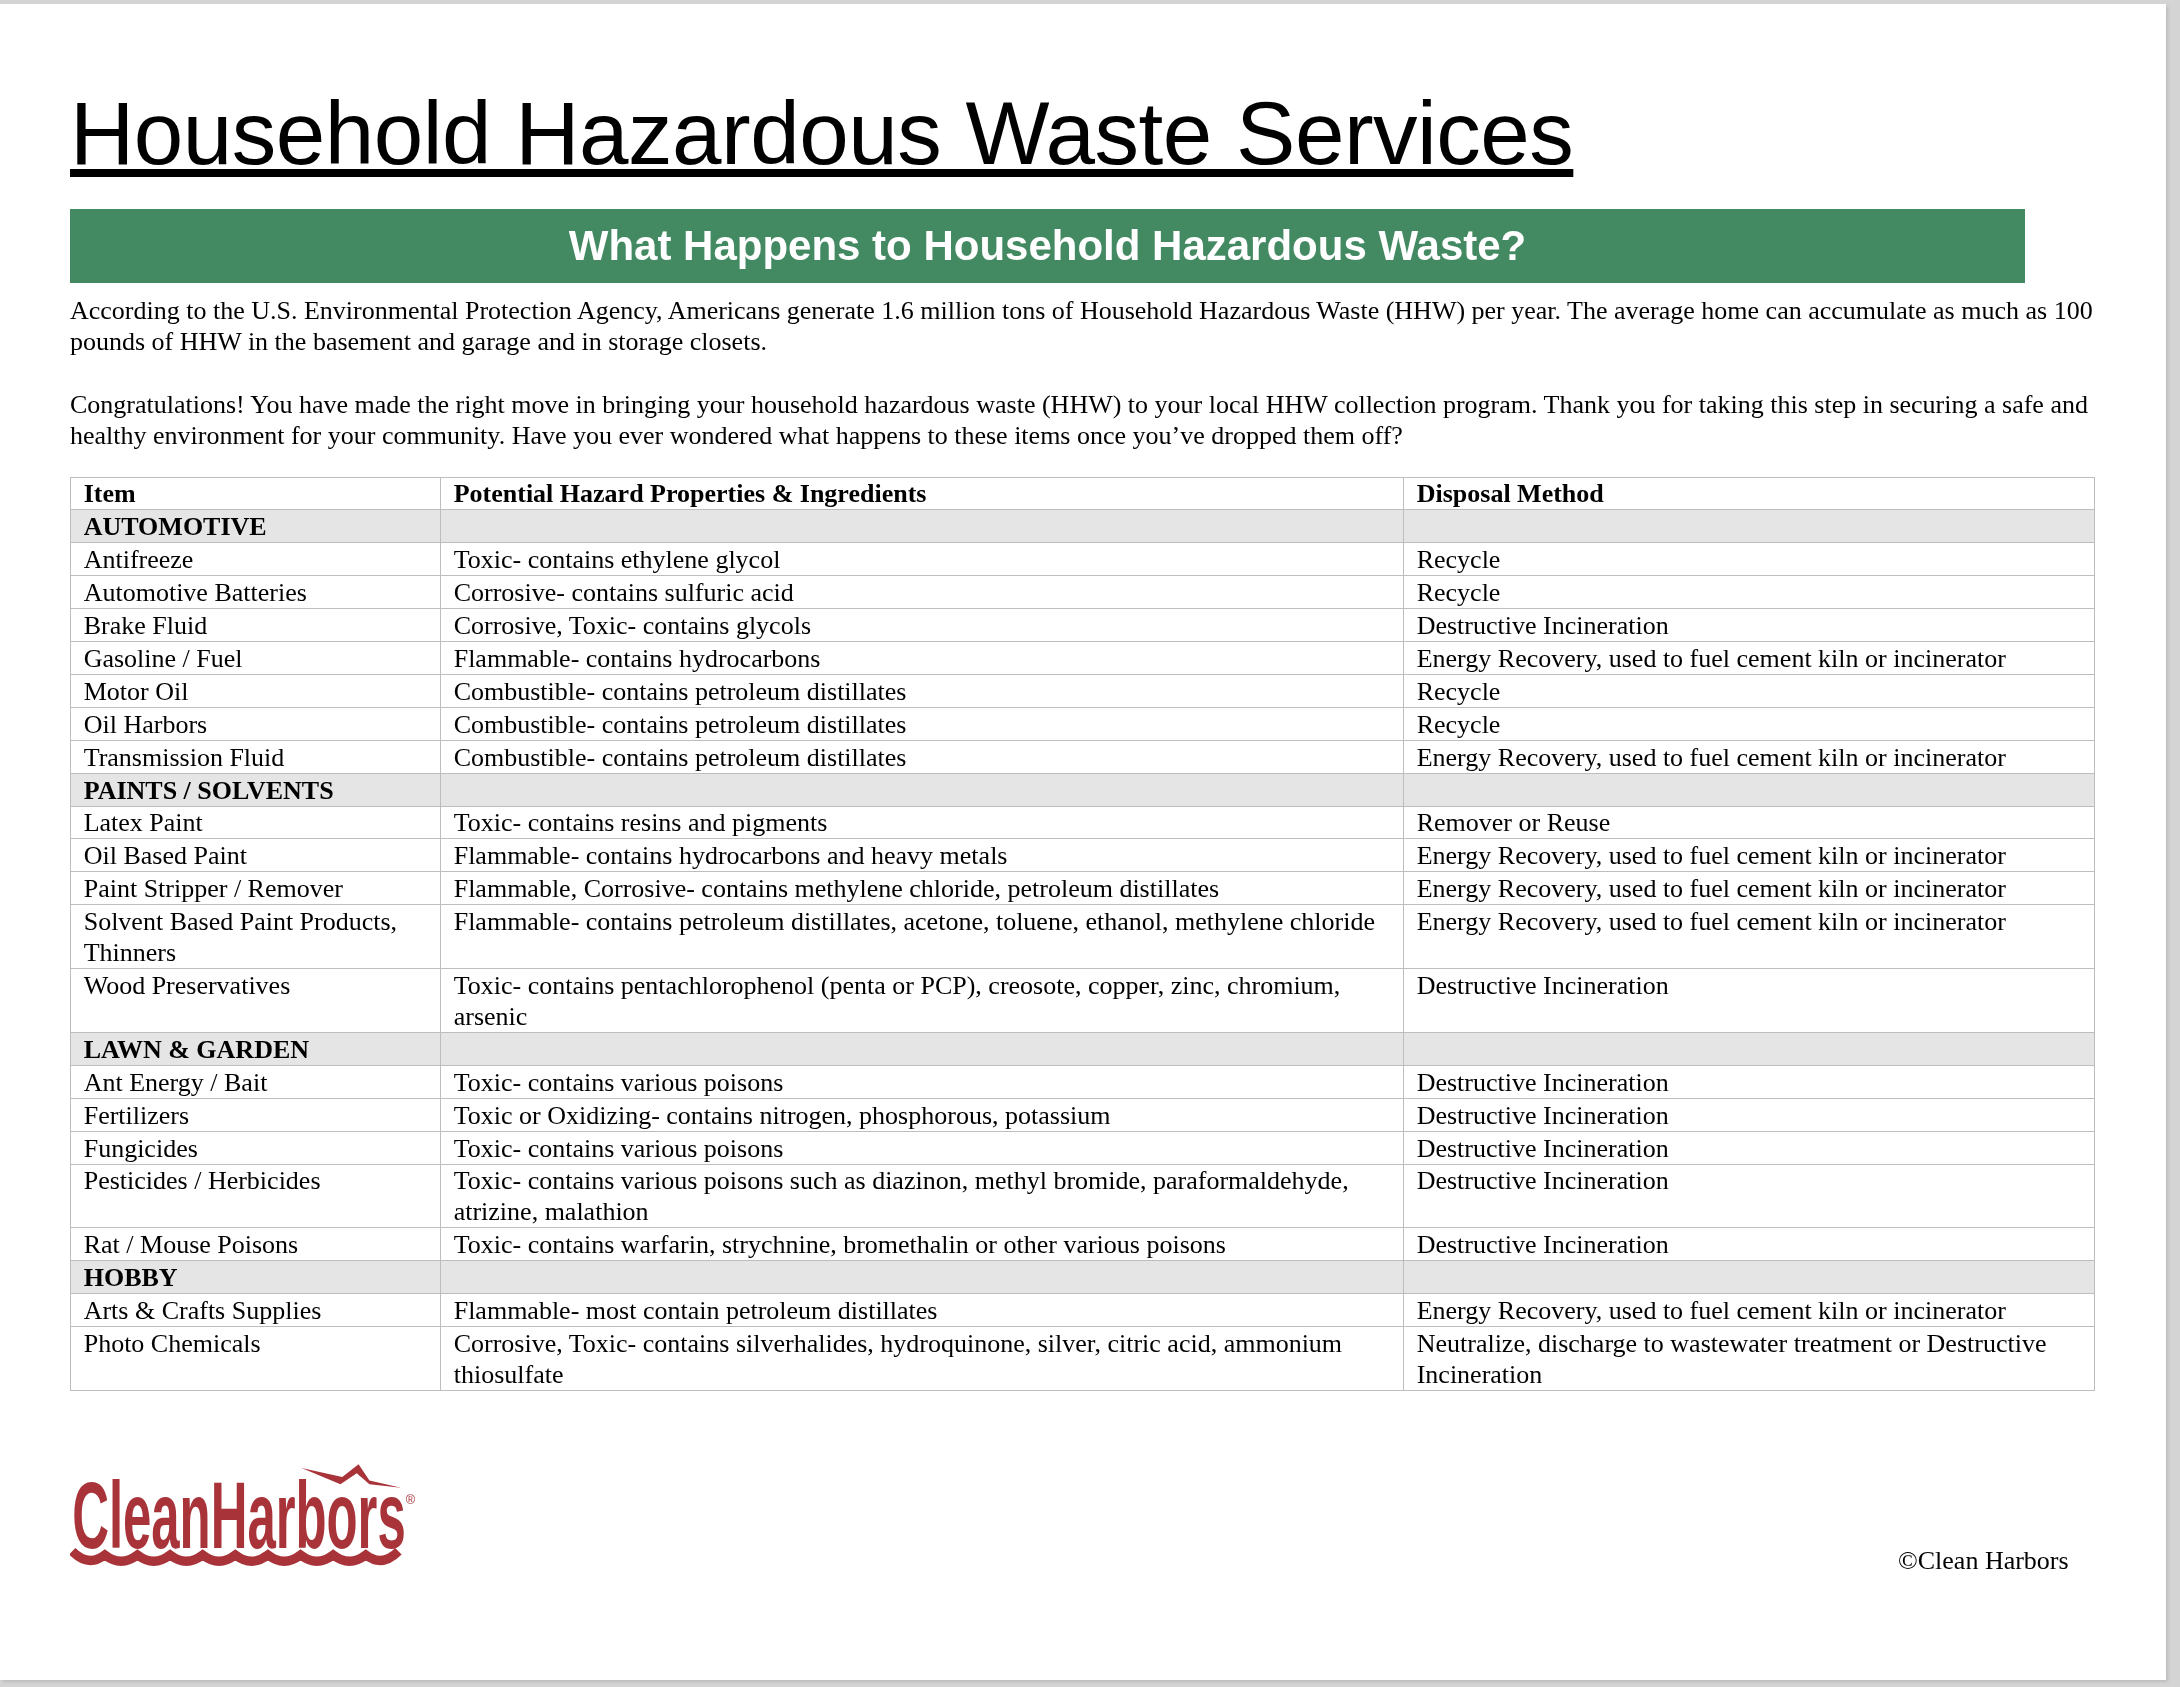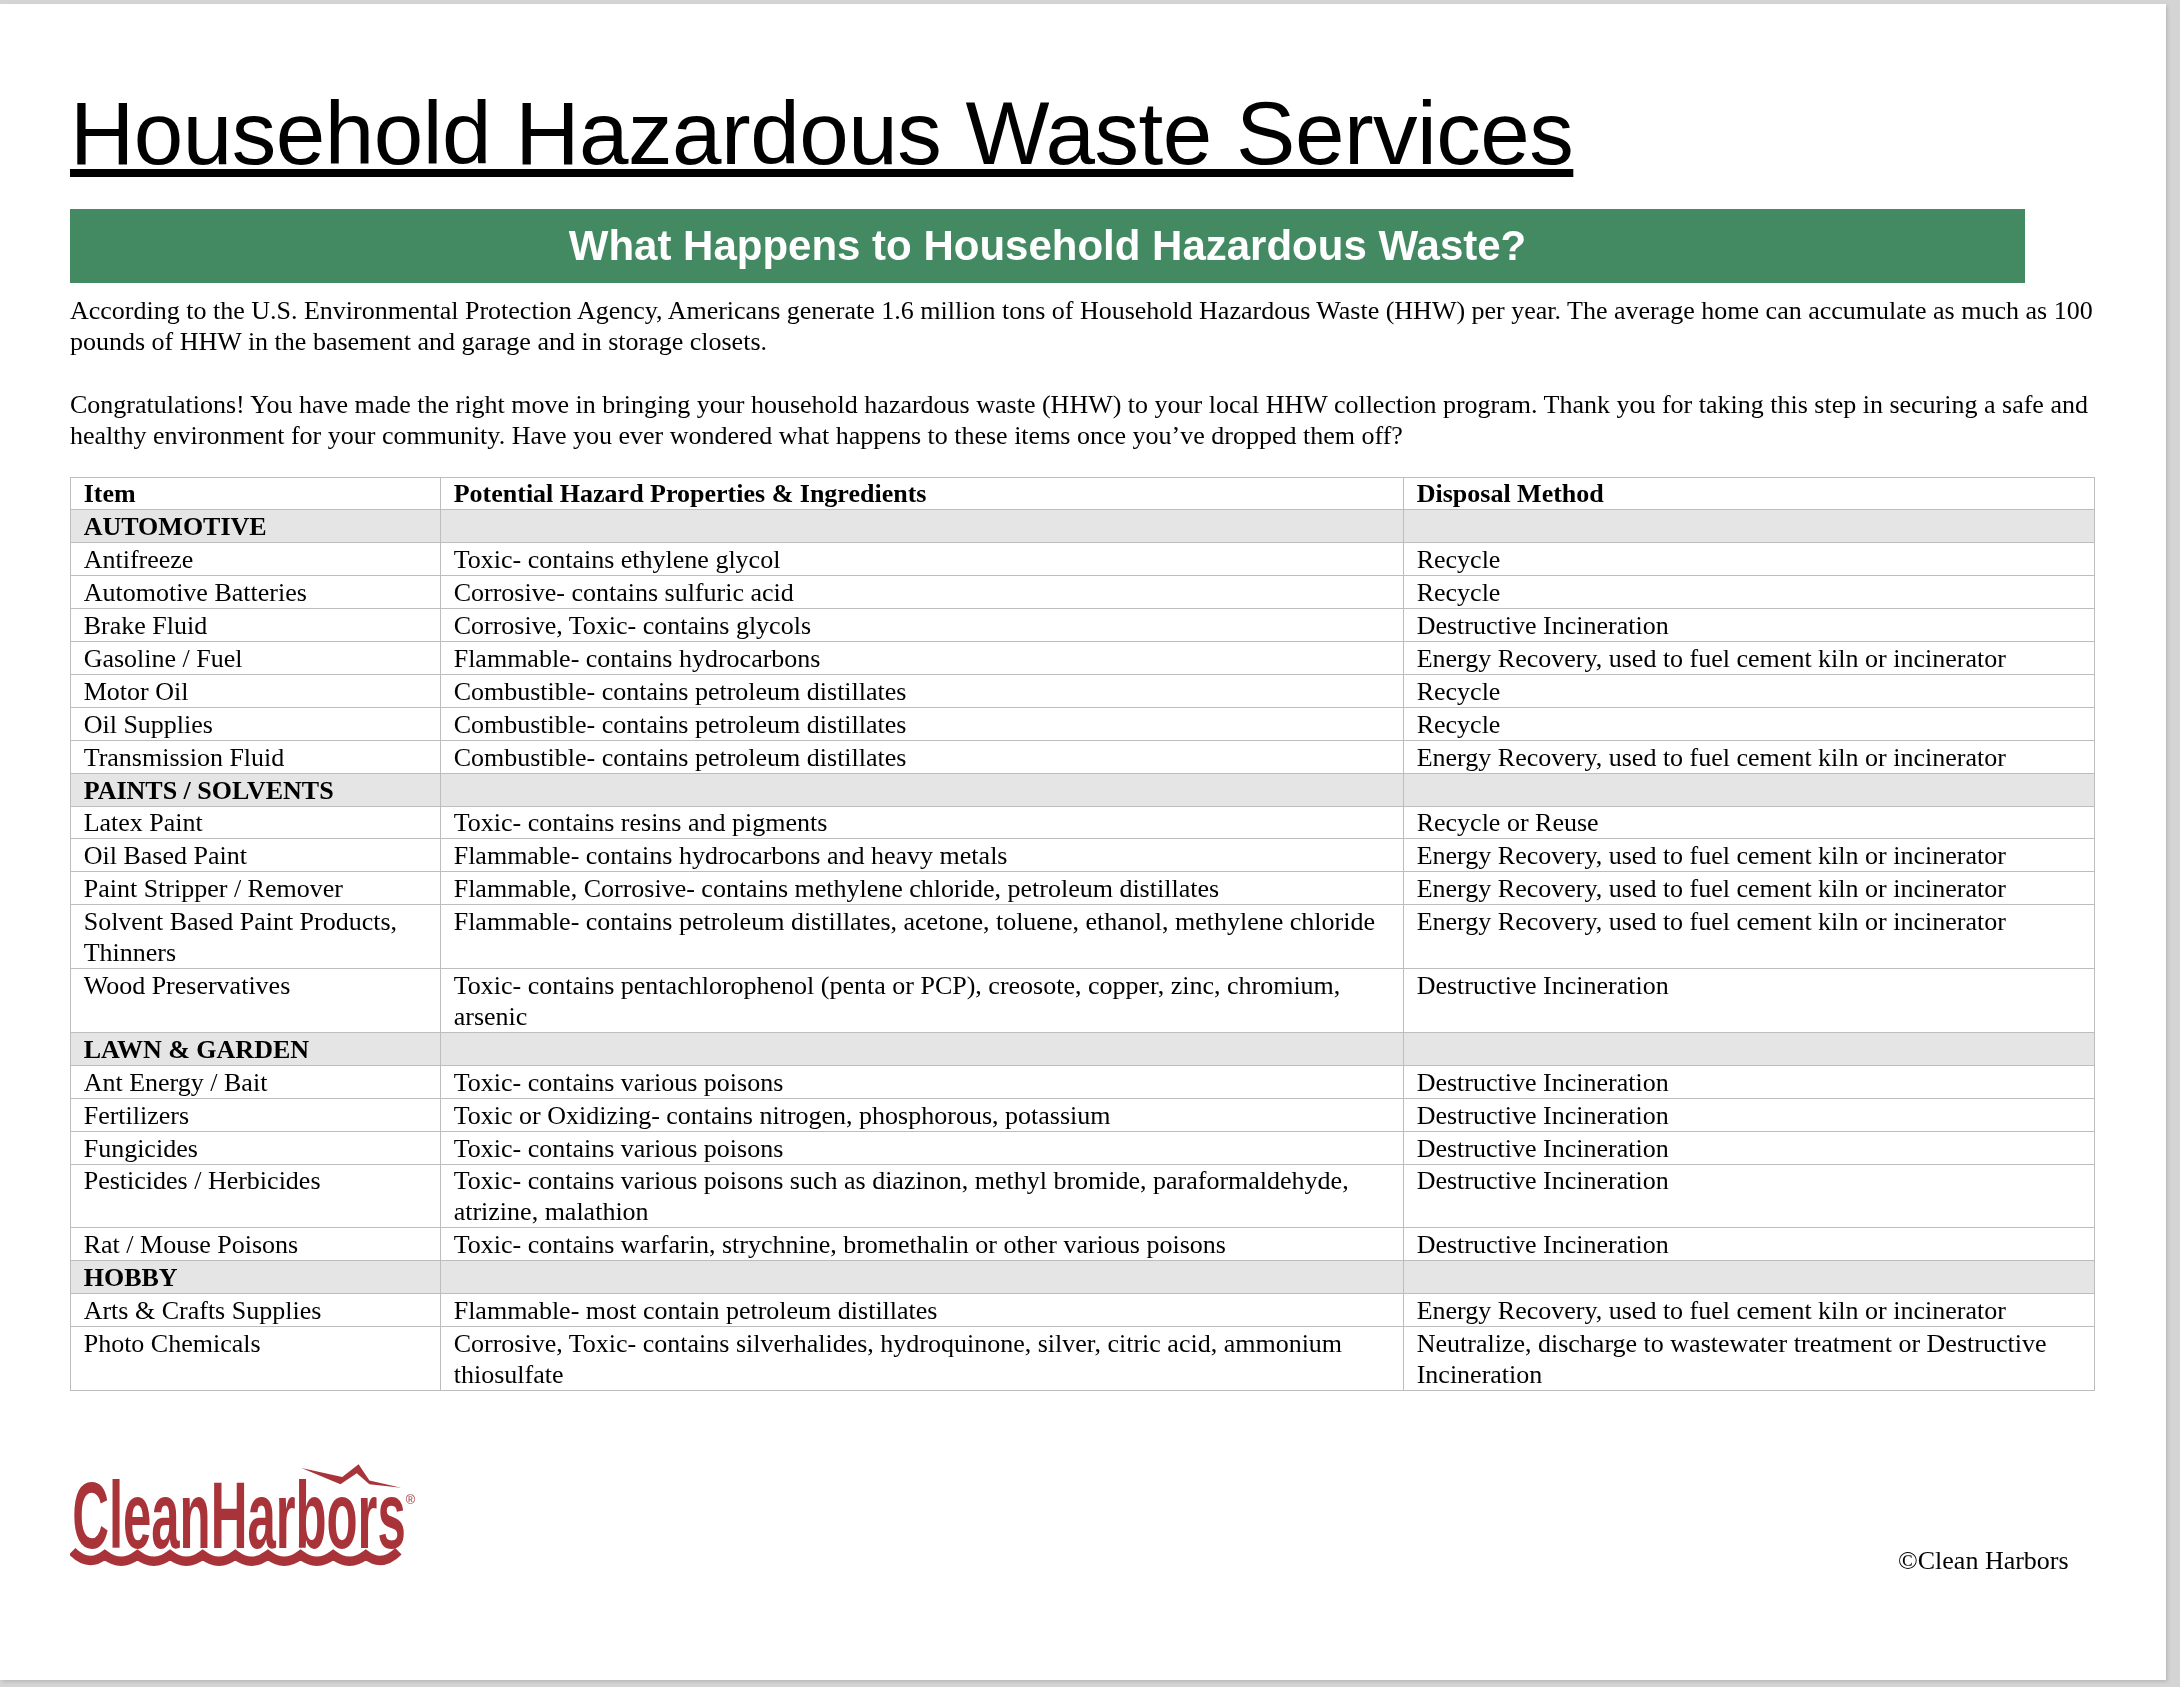--- a/index.html
+++ b/index.html
@@ -117,38 +117,38 @@
           <td>Gasoline / Fuel</td>
           <td>Flammable- contains hydrocarbons</td>
           <td>Energy Recovery, used to fuel cement kiln or incinerator</td>
         </tr>
         <tr>
           <td>Motor Oil</td>
           <td>Combustible- contains petroleum distillates</td>
           <td>Recycle</td>
         </tr>
         <tr>
-          <td>Oil Supplies</td>
+          <td>Oil Harbors</td>
           <td>Combustible- contains petroleum distillates</td>
           <td>Recycle</td>
         </tr>
         <tr>
           <td>Transmission Fluid</td>
           <td>Combustible- contains petroleum distillates</td>
           <td>Energy Recovery, used to fuel cement kiln or incinerator</td>
         </tr>
         <tr class="cat">
           <td>PAINTS / SOLVENTS</td>
           <td></td>
           <td></td>
         </tr>
         <tr>
           <td>Latex Paint</td>
           <td>Toxic- contains resins and pigments</td>
-          <td>Recycle or Reuse</td>
+          <td>Remover or Reuse</td>
         </tr>
         <tr>
           <td>Oil Based Paint</td>
           <td>Flammable- contains hydrocarbons and heavy metals</td>
           <td>Energy Recovery, used to fuel cement kiln or incinerator</td>
         </tr>
         <tr>
           <td>Paint Stripper / Remover</td>
           <td>Flammable, Corrosive- contains methylene chloride, petroleum distillates</td>
           <td>Energy Recovery, used to fuel cement kiln or incinerator</td>

